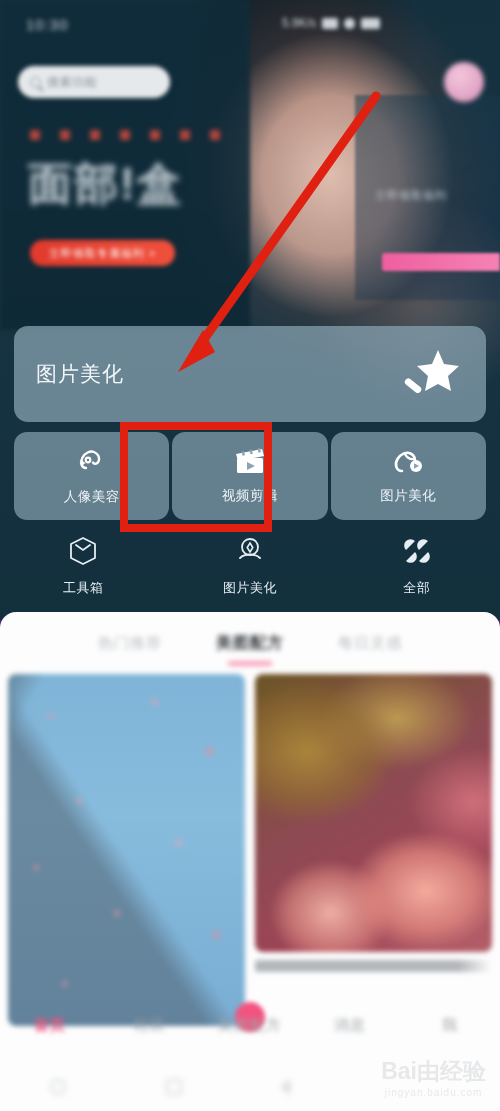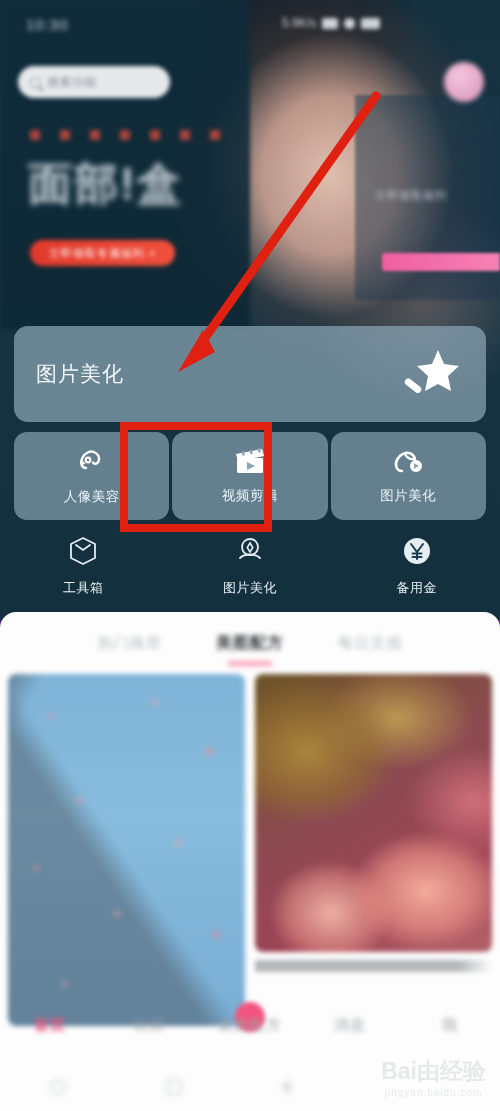--- a/index.html
+++ b/index.html
@@ -362,30 +362,32 @@
         <svg width="30" height="30" viewBox="0 0 30 30">
           <path d="M15 3 C20 3 23 7 23 11 C23 16 19 19 15 19 C11 19 7 16 7 11 C7 7 10 3 15 3 Z" fill="none" stroke="#e6eef3" stroke-width="1.8"></path>
           <path d="M15 7 L17.8 11.5 L15 16 L12.2 11.5 Z" fill="none" stroke="#e6eef3" stroke-width="1.6"></path>
           <path d="M5 22 C8 19 12 18.5 15 18.5 C18 18.5 22 19 25 22" fill="none" stroke="#e6eef3" stroke-width="1.8" stroke-linecap="round"></path>
         </svg>
       </span>
       <span class="q-label">图片美化</span>
     </div>
 
 
+
     <div class="quick">
       <span>
         <svg width="30" height="30" viewBox="0 0 30 30">
-          <circle cx="15" cy="15" r="13" fill="#e6eef3"></circle>
-          <path d="M9 8 L15 16 L21 8 M10.5 17.5 H19.5 M10.5 21 H19.5 M15 16 V23" fill="none" stroke="#1b3d4e" stroke-width="2" stroke-linecap="round"></path>
-        </svg>
-      </span>
-      <span class="q-label">备用金</span>
-    </div>
-
+          <path d="M13 4 a5 5 0 0 0 -9 9 z" fill="#e6eef3" transform="translate(0,1)"></path>
+          <path d="M17 13 a5 5 0 0 1 9 -9 z" fill="#e6eef3" transform="translate(0,1)"></path>
+          <path d="M13 17 a5 5 0 0 1 -9 9 z" fill="#e6eef3" transform="translate(0,-1)"></path>
+          <path d="M17 26 a5 5 0 0 0 9 -9 z" fill="#e6eef3" transform="translate(0,-1)"></path>
+        </svg>
+      </span>
+      <span class="q-label">全部</span>
+    </div>
   </div>
 
   <div class="sheet">
 
     <div class="tabs">
       <div class="tab">热门推荐</div>
       <div class="tab active">
         <span>美图配方</span>
         <span class="tab-underline"></span>
       </div>

